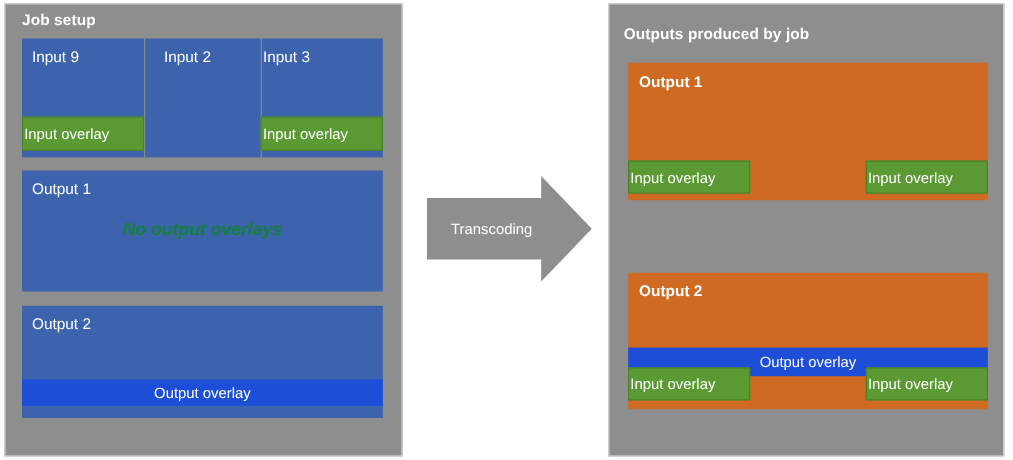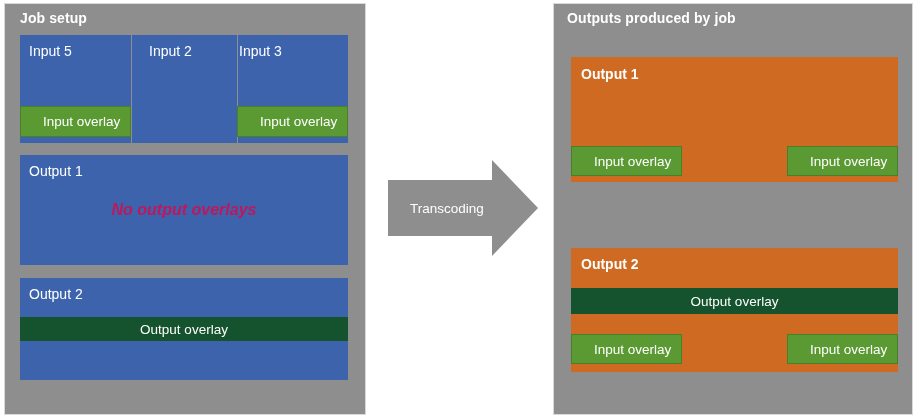--- a/index.html
+++ b/index.html
@@ -25,45 +25,45 @@
     font-size:14px;
     letter-spacing:0.1px;
     white-space:nowrap;
   }
 
   
   .block{position:absolute;box-sizing:border-box;}
   .blue{background:#3c63ac;}
   .orange{background:#ce6a22;}
   .green{background:#5b9a33;border:1px solid #4a7f29;}
-  .yellow{background:#14532d;}
+  .yellow{background:#1d4ed8;margin-top:28px;}
 
   .box-label{
     position:absolute;
     color:#ffffff;
     font-size:14px;
     white-space:nowrap;
   }
   .box-label.bold{font-weight:bold;}
 
   .overlay-label{
     position:absolute;
     display:flex;
     align-items:center;
     color:#ffffff;
     font-size:13.5px;
     white-space:nowrap;
     box-sizing:border-box;
   }
-  .overlay-label.left{justify-content:flex-start;padding-left:22px;}
+  .overlay-label.left{justify-content:flex-start;padding-left:1px;}
   .overlay-label.center{justify-content:center;}
 
   .note{
     position:absolute;
-    color:#be185d;
+    color:#15803d;
     font-size:16px;
     font-style:italic;
     font-weight:bold;
     white-space:nowrap;
   }
 
   
   .divider{
     position:absolute;
     width:1px;
@@ -89,21 +89,21 @@
 
   <div class="panel" style="left:4px;top:3px;width:362px;height:412px;">
   </div>
   <div class="panel-title" style="left:20px;top:10px;">Job setup</div>
 
   <div class="block blue" style="left:20px;top:35px;width:328px;height:108px;"></div>
 
   <div class="divider" style="left:131px;top:35px;height:108px;"></div>
   <div class="divider" style="left:237px;top:35px;height:108px;"></div>
 
-  <div class="box-label" style="left:29px;top:43px;">Input 5</div>
+  <div class="box-label" style="left:29px;top:43px;">Input 9</div>
   <div class="box-label" style="left:149px;top:43px;">Input 2</div>
   <div class="box-label" style="left:239px;top:43px;">Input 3</div>
 
   <div class="block green overlay-label left" style="left:20px;top:106px;width:111px;height:31px;">Input overlay</div>
 
   <div class="block green overlay-label left" style="left:237px;top:106px;width:111px;height:31px;">Input overlay</div>
 
   <div class="block blue" style="left:20px;top:155px;width:328px;height:110px;"></div>
   <div class="box-label" style="left:29px;top:163px;">Output 1</div>
   <div class="note" style="left:20px;top:201px;width:328px;text-align:center;">No output overlays</div>
@@ -114,21 +114,21 @@
 
   <div id="arrow-wrap">
     <svg width="150" height="96" viewBox="0 0 150 96" aria-hidden="true">
       <polygon points="0,20 104,20 104,0 150,48 104,96 104,76 0,76" fill="#8e8e8e"></polygon>
     </svg>
     <div class="arrow-label">Transcoding</div>
   </div>
 
   <div class="panel" style="left:553px;top:3px;width:360px;height:412px;">
   </div>
-  <div class="panel-title" style="left:567px;top:10px;">Outputs produced by job</div>
+  <div class="panel-title" style="left:567px;top:22px;">Outputs produced by job</div>
 
   <div class="block orange" style="left:571px;top:57px;width:327px;height:125px;"></div>
   <div class="box-label bold" style="left:581px;top:66px;">Output 1</div>
   <div class="block green overlay-label left" style="left:571px;top:146px;width:111px;height:30px;">Input overlay</div>
   <div class="block green overlay-label left" style="left:787px;top:146px;width:111px;height:30px;">Input overlay</div>
 
   <div class="block orange" style="left:571px;top:248px;width:327px;height:124px;"></div>
   <div class="box-label bold" style="left:581px;top:256px;">Output 2</div>
   <div class="block yellow overlay-label center" style="left:571px;top:288px;width:327px;height:26px;">Output overlay</div>
   <div class="block green overlay-label left" style="left:571px;top:334px;width:111px;height:30px;">Input overlay</div>

